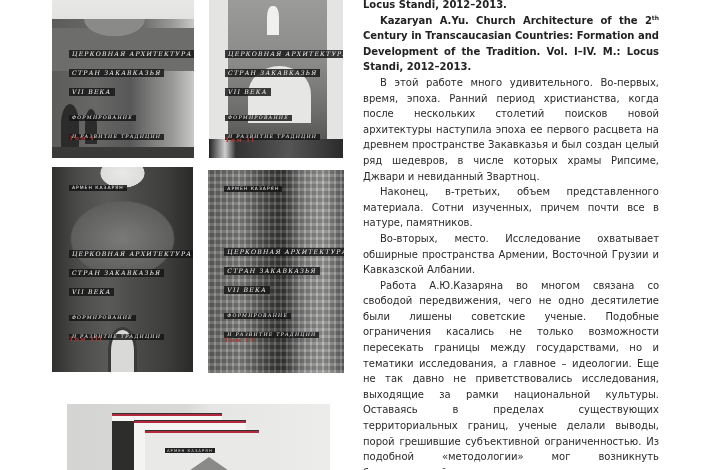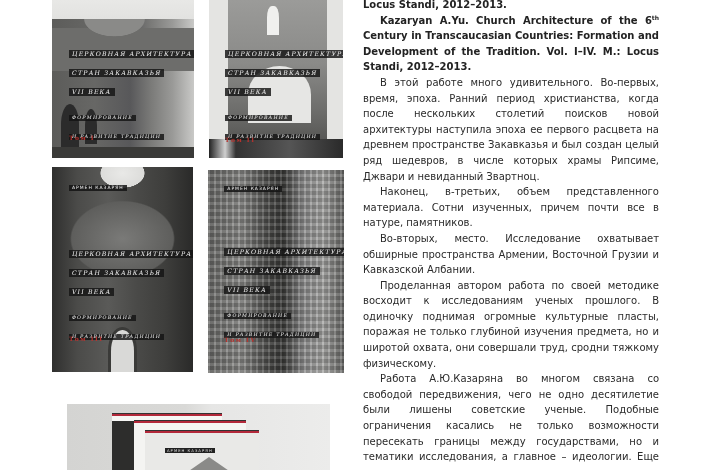--- a/index.html
+++ b/index.html
@@ -188,22 +188,21 @@
     <div class="bk1-top"></div>
     <div class="bk bk2"></div>
     <div class="bk bk3">
       <span class="lbl">Армен Казарян</span>
       <div class="roof"></div>
     </div>
   </div>
 
   <div class="col">
     <p class="noindent ref">Locus Standi, 2012–2013.</p>
-    <p class="ref"><span>Kazaryan A.Yu. Church Architecture of the 6</span><sup>th</sup><span> Century in Transcaucasian Countries: Formation and Development of the Tradition. Vol. I–IV. M.: Locus Standi, 2012–2013.</span></p>
+    <p class="ref"><span>Kazaryan A.Yu. Church Architecture of the 2</span><sup>th</sup><span> Century in Transcaucasian Countries: Formation and Development of the Tradition. Vol. I–IV. M.: Locus Standi, 2012–2013.</span></p>
     <p>В этой работе много удивительного. Во-первых, время, эпоха. Ранний период христианства, когда после нескольких столетий поисков новой архитектуры наступила эпоха ее первого расцвета на древнем пространстве Закавказья и был создан целый ряд шедевров, в числе которых храмы Рипсиме, Джвари и невиданный Звартноц.</p>
     <p>Наконец, в-третьих, объем представленного материала. Сотни изученных, причем почти все в натуре, памятников.</p>
     <p>Во-вторых, место. Исследование охватывает обширные пространства Армении, Восточной Грузии и Кавказской Албании.</p>
-    <p>Проделанная автором работа по своей методике восходит к исследованиям ученых прошлого. В одиночку поднимая огромные культурные пласты, поражая не только глубиной изучения предмета, но и широтой охвата, они совершали труд, сродни тяжкому физическому.</p>
     <p>Работа А.Ю.Казаряна во многом связана со свободой передвижения, чего не одно десятилетие были лишены советские ученые. Подобные ограничения касались не только возможности пересекать границы между государствами, но и тематики исследования, а главное – идеологии. Еще не так давно не приветствовались исследования, выходящие за рамки национальной культуры. Оставаясь в пределах существующих территориальных границ, ученые делали выводы, порой грешившие субъективной ограниченностью. Из подобной «методологии» мог возникнуть бессмысленный спор между</p>
 
   </div>
 
 </div>
 
 </body></html>

